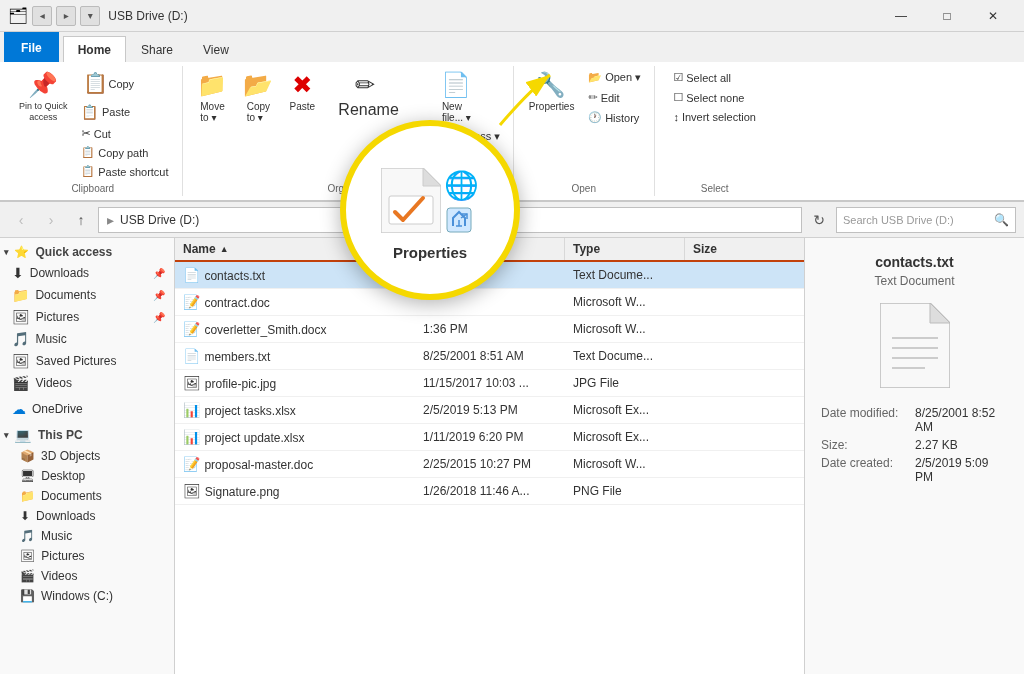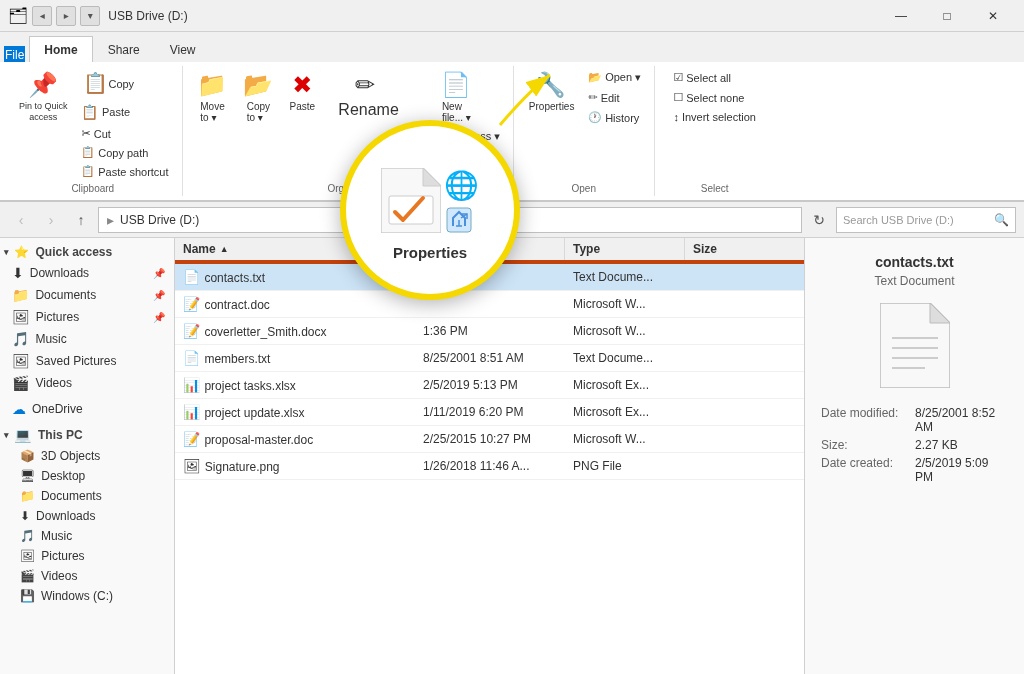--- a/index.html
+++ b/index.html
@@ -37,24 +37,24 @@
     }
     .ribbon-tab.active {
       background: white;
       border-color: #c8c8c8;
       color: #333;
       font-weight: 600;
     }
     .ribbon-tab.file {
       background: #0078d7;
       color: white;
-      font-weight: 400;
-      height: 16px;
+      font-weight: 700;
+      height: 30px;
       margin-right: 4px;
-      padding: 4px 0;
+      padding: 4px 16px;
     }
     .ribbon-content {
       background: white;
       border-bottom: 1px solid #c8c8c8;
       padding: 4px;
       display: flex;
       align-items: stretch;
       min-height: 76px;
     }
     .ribbon-group {
@@ -183,21 +183,21 @@
     .file-list-container {
       flex: 1;
       background: white;
       overflow-y: auto;
       overflow-x: hidden;
     }
     .file-list-header {
       display: flex;
       align-items: center;
       background: #f0f0f0;
-      border-bottom: 4px solid #c2410c;
+      border-bottom: 2px solid #c2410c;
       padding: 0;
       position: sticky;
       top: 0;
     }
     .file-list-col-header {
       padding: 4px 8px;
       font-size: 12px;
       font-weight: 600;
       color: #333;
       cursor: pointer;
@@ -567,20 +567,28 @@
     <div class="file-cell col-date">1:36 PM</div>
     <div class="file-cell col-type">Microsoft W...</div>
     <div class="file-cell col-size"></div>
   </div>
         <div class="file-row">
     <div class="file-cell col-name">
       <span class="file-icon">📄</span>members.txt
     </div>
     <div class="file-cell col-date">8/25/2001 8:51 AM</div>
     <div class="file-cell col-type">Text Docume...</div>
+    <div class="file-cell col-size"></div>
+  </div>
+        <div class="file-row">
+    <div class="file-cell col-name">
+      <span class="file-icon">🖼</span>profile-pic.jpg
+    </div>
+    <div class="file-cell col-date">11/15/2017 10:03 ...</div>
+    <div class="file-cell col-type">JPG File</div>
     <div class="file-cell col-size"></div>
   </div>
         <div class="file-row">
     <div class="file-cell col-name">
       <span class="file-icon">📊</span>project tasks.xlsx
     </div>
     <div class="file-cell col-date">2/5/2019 5:13 PM</div>
     <div class="file-cell col-type">Microsoft Ex...</div>
     <div class="file-cell col-size"></div>
   </div>

